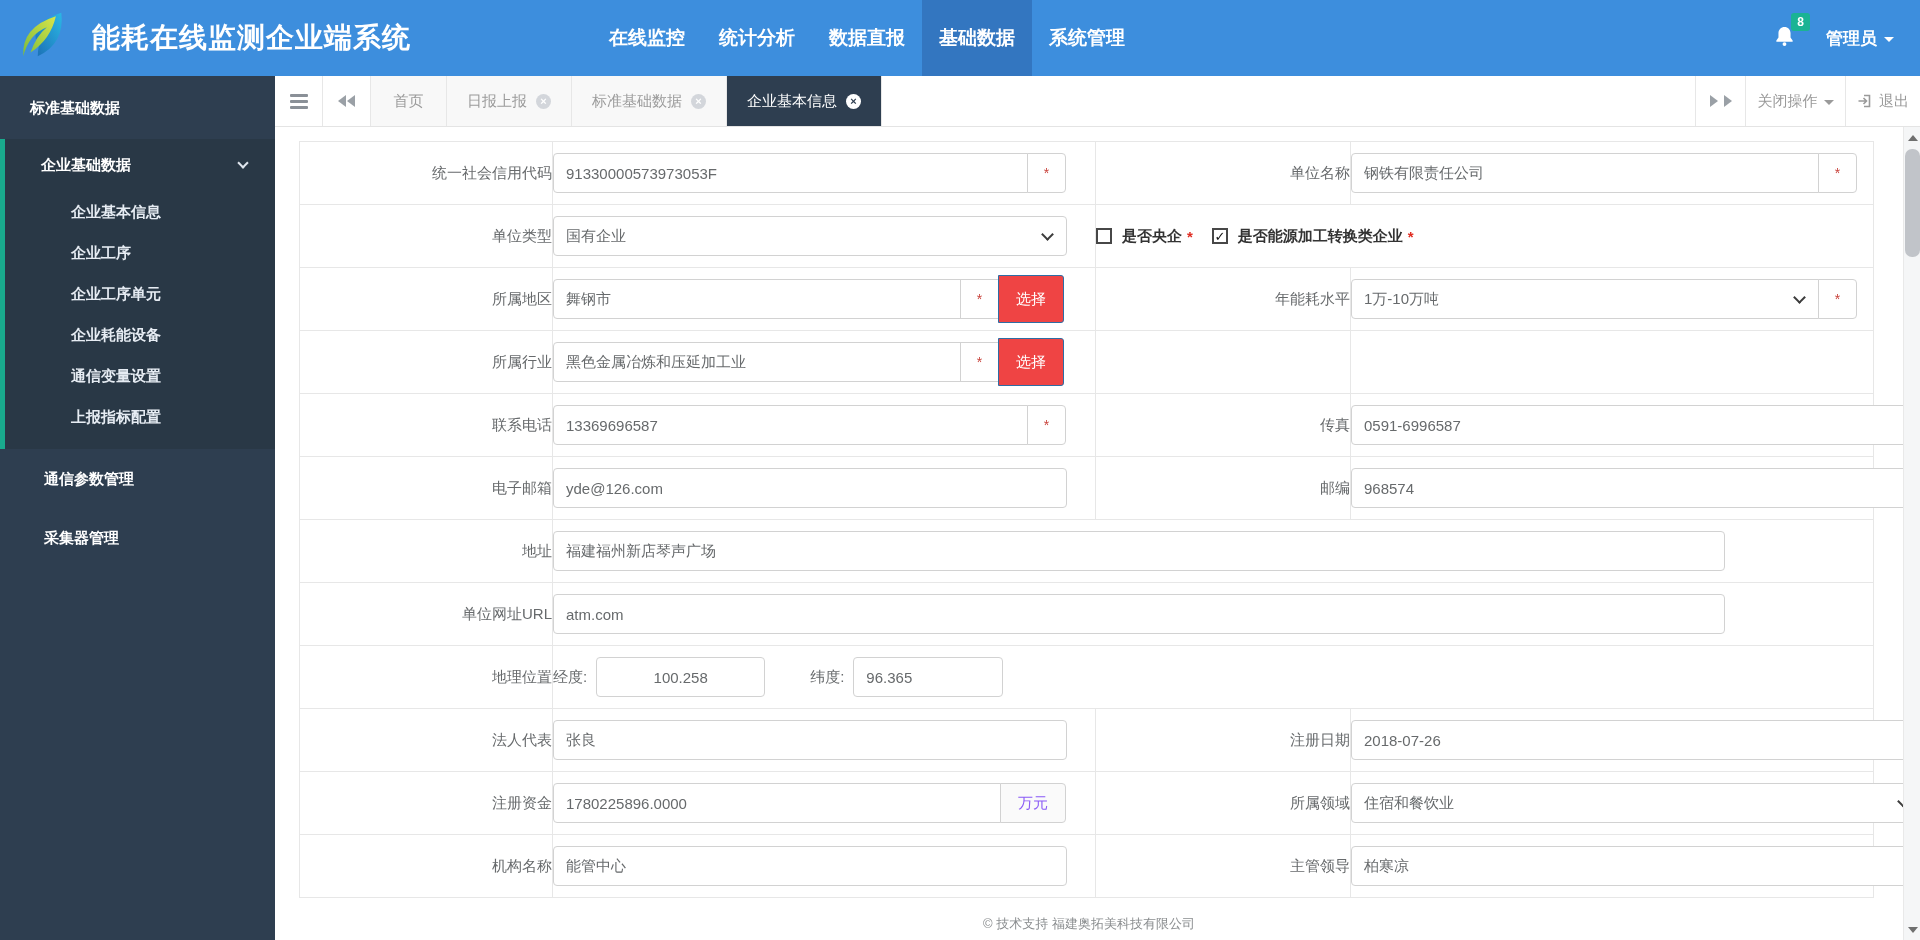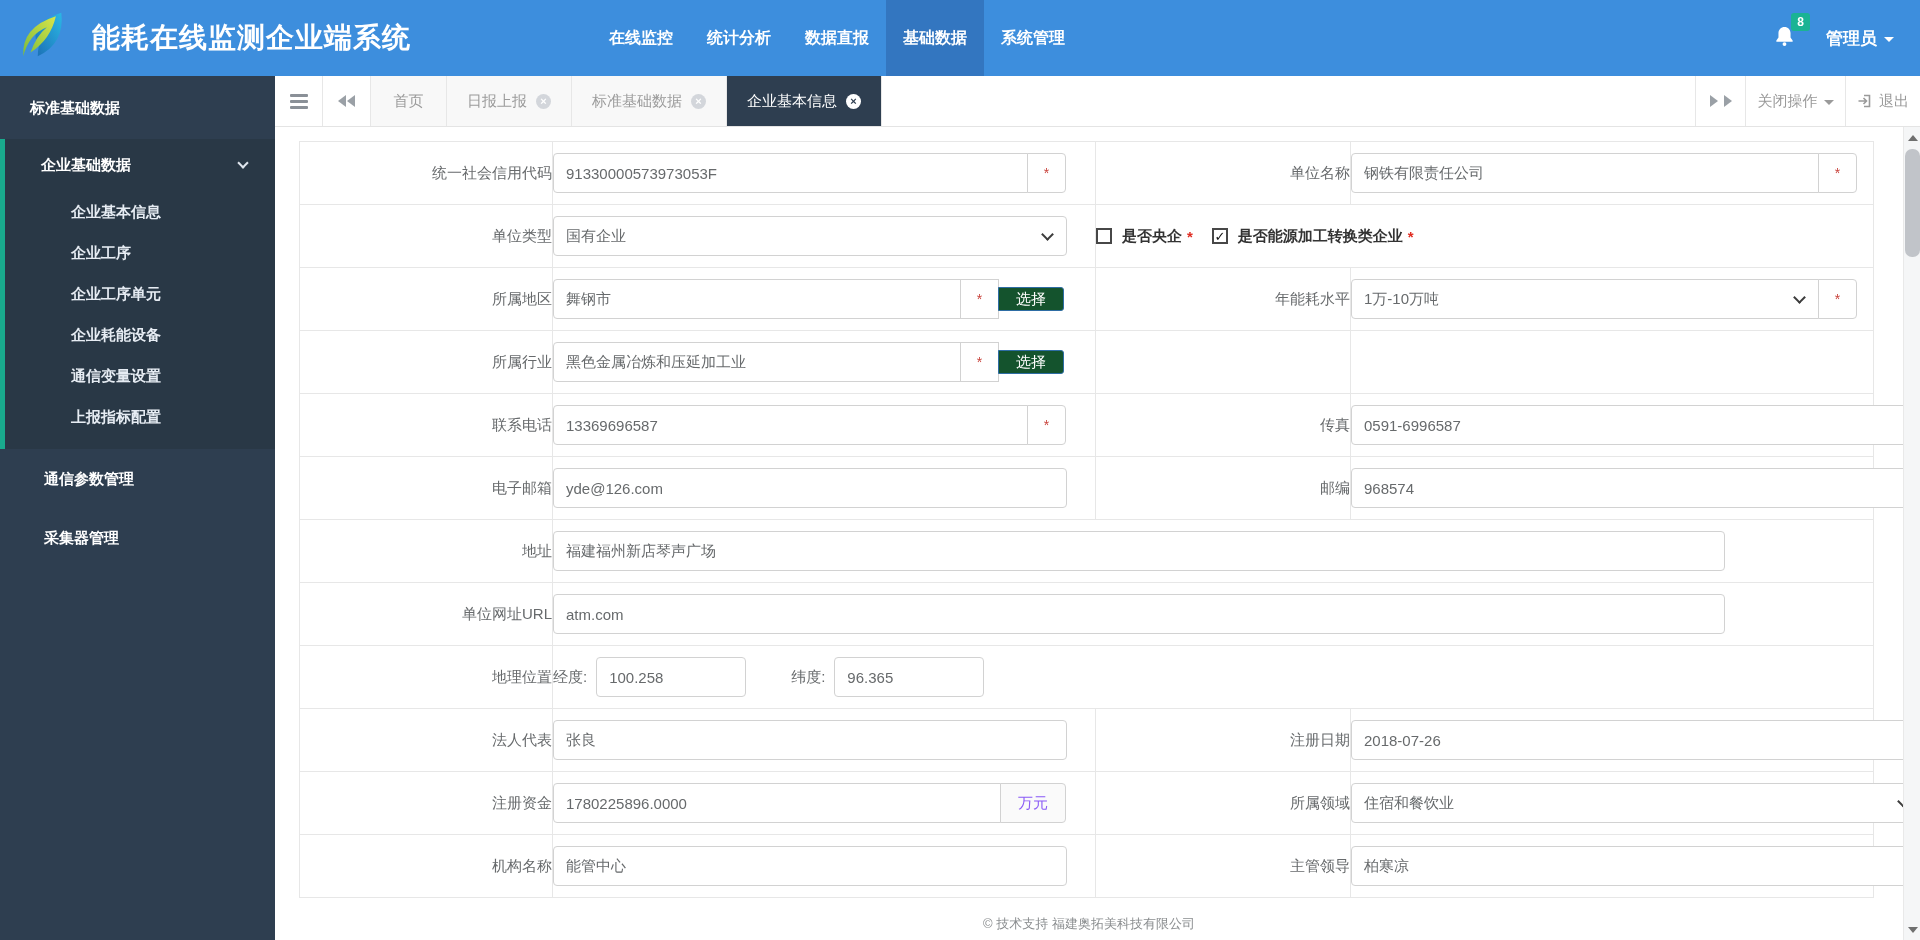--- a/index.html
+++ b/index.html
@@ -1,21 +1,21 @@
 <!DOCTYPE html>
 <html><head>
 <meta charset="utf-8">
 <style>
   * { box-sizing: border-box; margin: 0; padding: 0; }
   html,body { width:1920px; height:940px; overflow:hidden; font-family:"Liberation Sans","DejaVu Sans",sans-serif; background:#fff; }
   .header { position:absolute; top:0; left:0; width:1920px; height:76px; background:#3d8edd; display:flex; align-items:center; z-index:5; }
   .logo { margin-left:16px; width:58px; height:58px; flex:0 0 auto; }
   .app-title { color:#fff; font-size:28px; font-weight:bold; margin-left:18px; letter-spacing:1px; white-space:nowrap; }
   .top-nav { position:absolute; left:592px; top:0; height:76px; display:flex; }
-  .nav-item { height:76px; line-height:76px; padding:0 17px; color:#fff; font-size:16px; font-weight:bold; cursor:pointer; }
+  .nav-item { height:76px; line-height:76px; padding:0 17px; color:#fff; font-size:19px; font-weight:bold; cursor:pointer; }
   .nav-item.active { background:#3376c0; }
   .header-right { position:absolute; right:26px; top:0; height:76px; display:flex; align-items:center; gap:30px; }
   .bell-wrap { position:relative; cursor:pointer; }
   .badge { position:absolute; top:-11px; right:-14px; background:#1ab394; color:#fff; font-size:12px; font-weight:bold; padding:2px 6px; border-radius:3px; }
   .user { display:flex; align-items:center; gap:7px; color:#fff; font-size:17px; font-weight:bold; cursor:pointer; }
   .caret { width:0; height:0; border-top:5px solid currentColor; border-left:5px solid transparent; border-right:5px solid transparent; margin-top:3px; }
 
   .sidebar { position:absolute; top:76px; left:0; width:275px; height:864px; background:#2e3e50; z-index:4; }
   .sb-header { height:63px; line-height:63px; padding-left:30px; color:#fff; font-size:15px; font-weight:bold; }
   .sb-group { background:#293846; border-left:5px solid #19aa8d; padding-bottom:12px; }
@@ -43,26 +43,26 @@
   .form-clip { height:782px; overflow:hidden; }
   table.form { margin:14px 0 0 24px; width:1574px; border-collapse:collapse; table-layout:fixed; }
   table.form td { border:1px solid #e7e7e7; height:63px; padding:0; vertical-align:middle; }
   td.lbl { text-align:right; padding-right:14px; color:#676a6c; font-size:15px; }
   td.fld { padding-left:8px; }
   .grp { display:flex; align-items:center; }
   .inp { height:40px; border:1px solid #d2d2d2; border-radius:4px; padding:0 12px; font-size:15px; color:#676a6c; outline:none; background:#fff; font-family:inherit; }
   .grp .inp { border-radius:4px 0 0 4px; }
   .star-addon { width:39px; height:40px; background:#fff; border:1px solid #d2d2d2; margin-left:-1px; display:flex; align-items:center; justify-content:center; color:#c9433c; font-size:14px; border-radius:0 4px 4px 0; }
   .star-addon.mid { border-radius:0; }
-  .btn-select { width:66px; height:24px; margin-left:-1px; background:#14532d; border:1px solid #2e6da4; color:#fff; font-size:15px; border-radius:0 3px 3px 0; cursor:pointer; font-family:inherit; }
+  .btn-select { width:66px; height:48px; margin-left:-1px; background:#ef4444; border:1px solid #2e6da4; color:#fff; font-size:15px; border-radius:0 3px 3px 0; cursor:pointer; font-family:inherit; }
   .unit-addon { min-width:66px; height:40px; background:#fafafa; border:1px solid #d2d2d2; margin-left:-1px; display:flex; align-items:center; justify-content:center; color:#8b5cf6; font-size:15px; border-radius:0 4px 4px 0; }
   .sel { position:relative; height:40px; border:1px solid #d2d2d2; border-radius:4px; display:flex; align-items:center; padding:0 48px 0 12px; font-size:15px; color:#676a6c; background:#fff; cursor:pointer; }
   .grp .sel { border-radius:4px 0 0 4px; }
   .sel-chev { position:absolute; right:14px; top:13px; width:9px; height:9px; border-right:2px solid #3c3c3c; border-bottom:2px solid #3c3c3c; transform:rotate(45deg); }
-  .w514{width:514px;} .wi475{width:475px;} .wi408{width:408px;} .w507{width:572px;} .wi468{width:468px;} .w1172{width:1172px;} .wi448{width:448px;} .w145{width:150px;} .w150{width:150px;}
+  .w514{width:514px;} .wi475{width:475px;} .wi408{width:408px;} .w507{width:572px;} .wi468{width:468px;} .w1172{width:1172px;} .wi448{width:448px;} .w145{width:169px;text-align:center;} .w150{width:150px;}
   .cbx-cell { padding-left:16px; }
   .cb { width:16px; height:16px; border:2px solid #474747; background:#fff; display:inline-flex; align-items:center; justify-content:center; cursor:pointer; position:relative; flex:0 0 auto; }
   .cb.checked::after { content:"\2713"; font-size:13px; font-weight:bold; color:#111; }
   .cb-label { font-size:15px; font-weight:bold; color:#333; margin-left:10px; }
   .req-star { color:#e02b20; font-weight:bold; font-size:15px; margin-left:5px; }
   .geo-label { color:#676a6c; font-size:15px; margin-right:9px; }
   .footer { height:30px; text-align:center; color:#8a8d8f; font-size:13px; padding-top:6px; }
 
   .vscroll { position:absolute; top:127px; right:0; width:17px; height:813px; background:#f5f6f7; border-left:1px solid #e9e9e9; z-index:6; }
   .vs-up, .vs-down { position:absolute; left:0; width:17px; height:17px; display:flex; align-items:center; justify-content:center; cursor:pointer; }

